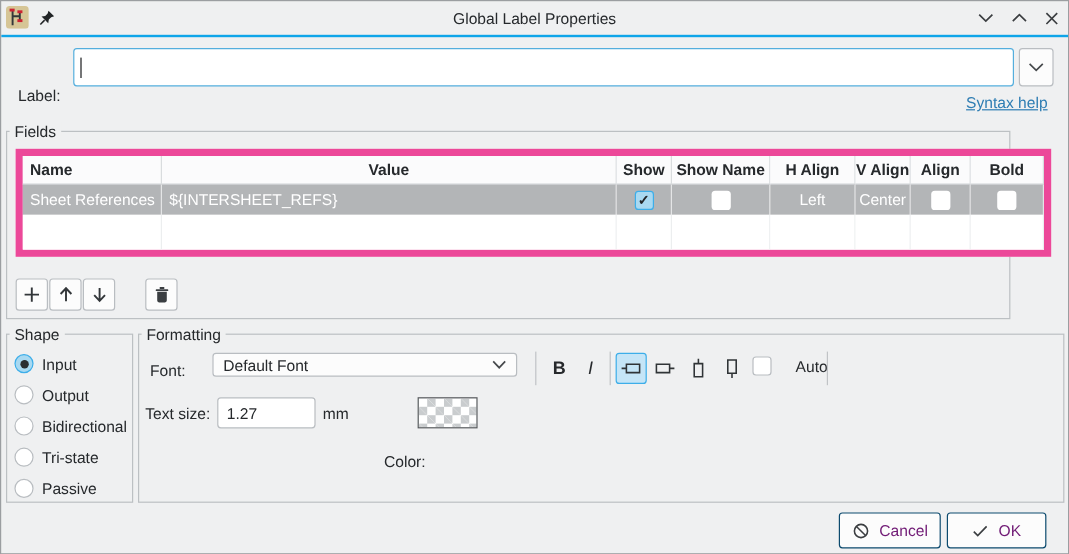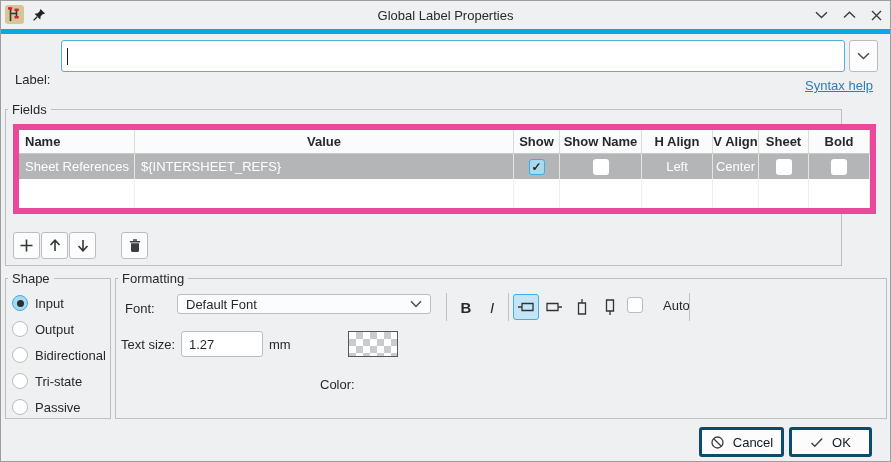--- a/index.html
+++ b/index.html
@@ -3,21 +3,21 @@
 <meta charset="utf-8">
 <style>
   html,body{margin:0;padding:0;}
   body{background:#555;}
   .dialog{
     position:relative;width:891px;height:462px;box-sizing:border-box;
     background:#eff0f1;border:1px solid #9b9ea1;overflow:hidden;
     font-family:"Liberation Sans",sans-serif;font-size:13px;color:#26292c;
   }
   
-  .titlebar{position:absolute;left:0;top:0;right:0;height:28px;border-bottom:5px solid #0ea5e9;}
+  .titlebar{position:absolute;left:0;top:0;right:0;height:28px;border-bottom:2px solid #0ea5e9;}
   .app-icon{position:absolute;left:4px;top:4px;width:19px;height:19px;}
   .pin-icon{position:absolute;left:31px;top:7px;width:14px;height:14px;}
   .title{position:absolute;left:0;right:0;top:7px;text-align:center;}
   .win-controls{position:absolute;right:8px;top:0;height:28px;display:flex;align-items:center;gap:15px;}
   .win-btn{background:none;border:none;padding:0;margin:0;cursor:default;display:flex;align-items:center;}
   
   .label-caption{position:absolute;left:14px;top:49px;margin-top:22px;}
   .label-input{position:absolute;left:60px;top:39px;width:784px;height:32px;box-sizing:border-box;
     background:#fff;border:1px solid #54aedd;border-radius:3px;}
   .caret{position:absolute;left:5px;top:7px;width:1px;height:17px;background:#1b1d1f;}
@@ -73,22 +73,22 @@
   .orient-btn.sel{background:#c5e5f7;border:1px solid #3daee9;}
   .auto-wrap{position:absolute;left:511px;top:18px;display:flex;align-items:center;gap:20px;}
   .size-input{position:absolute;left:65px;top:52px;width:82px;height:26px;box-sizing:border-box;background:#fff;
     border:1px solid #b9bdc1;border-radius:3px;padding:0 7px;font-family:"Liberation Sans",sans-serif;font-size:13px;color:#26292c;}
   .color-swatch{position:absolute;left:232px;top:52px;width:50px;height:26px;box-sizing:border-box;border:1px solid #56595c;
     background-color:#fff;
     background-image:linear-gradient(45deg,#c9ccce 25%,transparent 25%,transparent 75%,#c9ccce 75%),
                      linear-gradient(45deg,#c9ccce 25%,transparent 25%,transparent 75%,#c9ccce 75%);
     background-size:14px 14px;background-position:0 0,7px 7px;}
   
-  .btn{position:absolute;box-sizing:border-box;background:#fcfcfc;border:3px solid #0c4a6e;border-radius:3px;
-    display:flex;align-items:center;justify-content:center;gap:8px;font-family:"Liberation Sans",sans-serif;font-size:13px;color:#0f172a;}
+  .btn{position:absolute;box-sizing:border-box;background:#fcfcfc;border:1px solid #0c4a6e;border-radius:3px;
+    display:flex;align-items:center;justify-content:center;gap:8px;font-family:"Liberation Sans",sans-serif;font-size:13px;color:#701a75;}
   .btn-cancel{left:698px;top:426px;width:85px;height:30px;}
   .btn-ok{left:788px;top:426px;width:83px;height:30px;}
 </style>
 </head>
 <body>
 
 <div class="dialog">
 
   <div class="titlebar">
     <span class="app-icon">
@@ -141,21 +141,21 @@
     <span class="legend">Fields</span>
 
     <div class="grid">
       <div class="grow">
         <div class="hcell first">Name</div>
         <div class="hcell">Value</div>
         <div class="hcell">Show</div>
         <div class="hcell">Show Name</div>
         <div class="hcell">H Align</div>
         <div class="hcell">V Align</div>
-        <div class="hcell">Sheet</div>
+        <div class="hcell">Align</div>
         <div class="hcell">Bold</div>
         <div class="hcell filler"></div>
       </div>
       <div class="grow">
         <div class="dcell txt">Sheet References</div>
         <div class="dcell txt">${INTERSHEET_REFS}</div>
         <div class="dcell">
             <span class="cb on"></span>
           </div>
         <div class="dcell">

